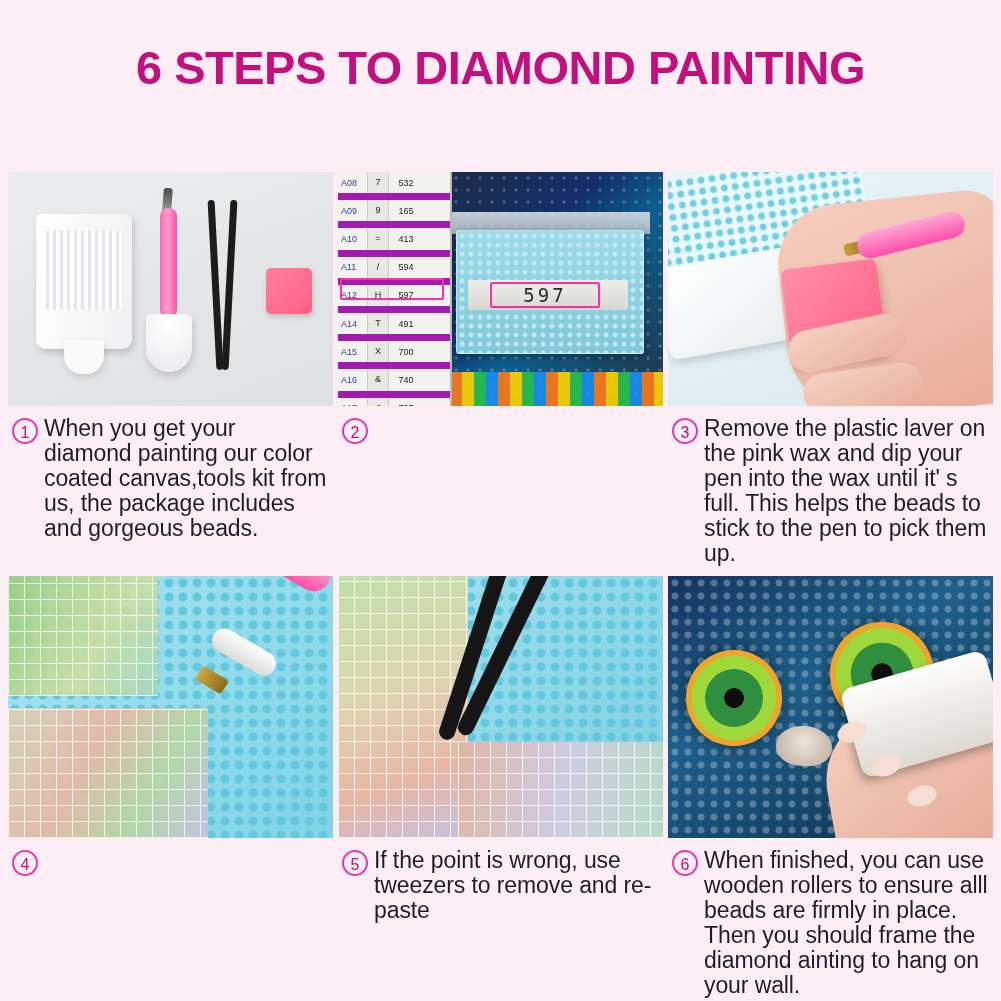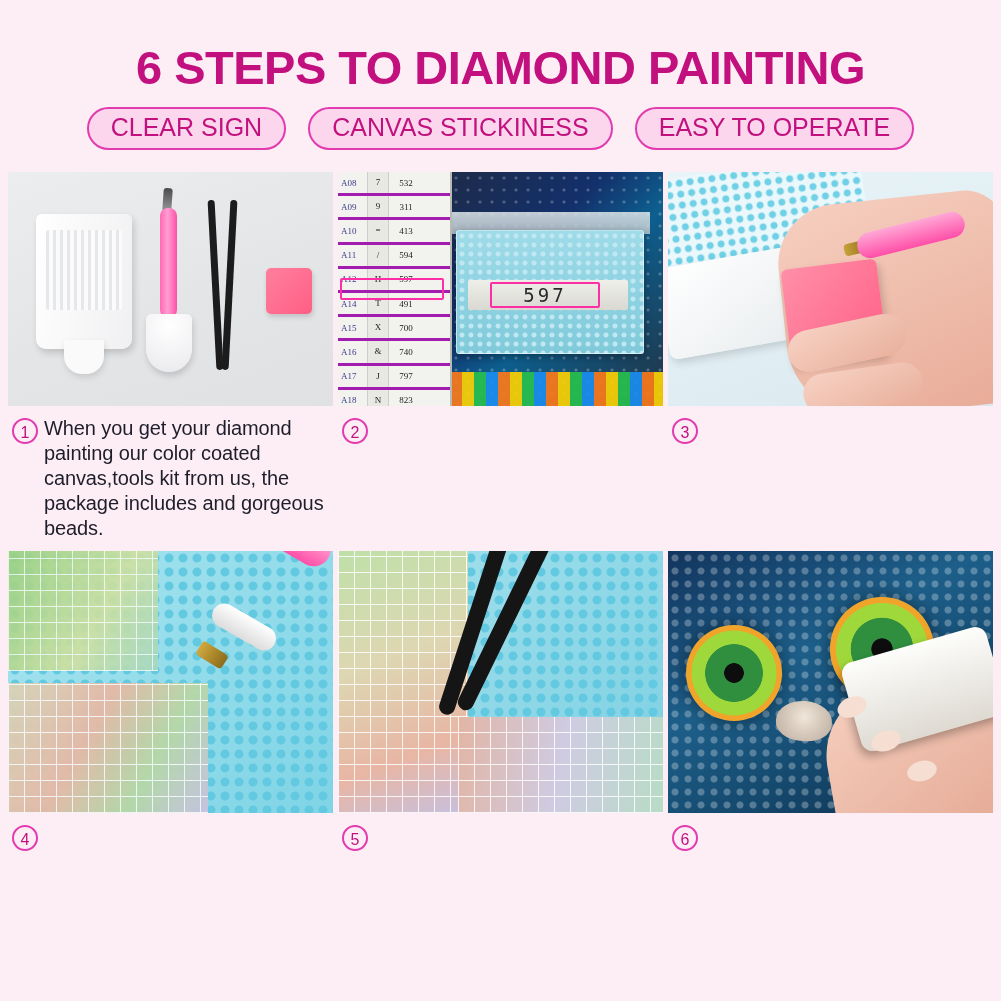--- a/index.html
+++ b/index.html
@@ -84,21 +84,21 @@
     color: #c2117f;
     font-size: 16px;
     line-height: 25px;
     text-align: center;
     margin-right: 6px;
     margin-top: 2px;
     box-sizing: border-box;
   }
   .ctext {
     color: #1e1e2a;
-    font-size: 20px;
+    font-size: 23px;
     line-height: 25px;
     letter-spacing: -0.1px;
   }
   .row2 .photo { height: 262px; }
 
   
   .p1 { background: linear-gradient(160deg,#ecedef 0%,#e3e5e7 55%,#dfe1e3 100%); }
   .p1 .tray {
     position: absolute; left: 28px; top: 42px; width: 96px; height: 135px;
     background: linear-gradient(100deg,#ffffff,#f0f0f2);
@@ -143,23 +143,23 @@
     border-radius:5px; box-shadow:1px 3px 5px rgba(0,0,0,.15);
   }
 
   
   .p2 { background:#2b3340; }
   .p2 .chart {
     position:absolute; left:0; top:0; width:112px; height:234px;
     background:#f2f2ee; border-right:2px solid #b9b9b4;
   }
   .p2 .crow {
-    position:relative; height:21.2px; border-bottom:3px solid #a21caf;
+    position:relative; height:21.2px; border-bottom:7px solid #a21caf;
     display:flex; align-items:center; font-size:9px; color:#222;
-    font-family:Liberation Serif, serif;
+    font-family:Liberation Sans, sans-serif;
   }
   .p2 .crow .c1 { width:26px; padding-left:3px; color:#3b3b8c; }
   .p2 .crow .c2 { width:20px; text-align:center; background:#e9e9e3; border-left:1px solid #cfcfca; border-right:1px solid #cfcfca; height:100%; line-height:21px;}
   .p2 .crow .c3 { width:34px; text-align:center; }
   .p2 .hl {
     position:absolute; left:2px; top:106px; width:104px; height:22px;
     border:2px solid #ff2ea6; box-sizing:border-box; border-radius:2px;
   }
   .p2 .beads {
     position:absolute; left:112px; top:0; width:213px; height:234px;
@@ -344,25 +344,20 @@
   .p6 .n2 { right:92px; bottom:62px; transform: rotate(-18deg); }
   .p6 .n3 { right:56px; bottom:32px; transform: rotate(-14deg); }
 </style>
 </head>
 <body>
 
 <div class="page">
 
   <div class="title">6 STEPS TO DIAMOND PAINTING</div>
 
-  <div class="pill-row">
-    <div class="pill">CLEAR SIGN</div>
-    <div class="pill">CANVAS STICKINESS</div>
-    <div class="pill">EASY TO OPERATE</div>
-  </div>
 
   <div class="grid">
 
     <div class="cell">
       <div class="photo p1">
         <div class="tray"></div>
         <div class="trayneck"></div>
         <div class="pentip"></div>
         <div class="pen"></div>
         <div class="penbase"></div>
@@ -386,21 +381,21 @@
         <div class="labelbox">597</div>
         <div class="chart">
           <div class="crow">
               <span class="c1">A08</span>
               <span class="c2">7</span>
               <span class="c3">532</span>
             </div>
           <div class="crow">
               <span class="c1">A09</span>
               <span class="c2">9</span>
-              <span class="c3">311</span>
+              <span class="c3">165</span>
             </div>
           <div class="crow">
               <span class="c1">A10</span>
               <span class="c2">=</span>
               <span class="c3">413</span>
             </div>
           <div class="crow">
               <span class="c1">A11</span>
               <span class="c2">/</span>
               <span class="c3">594</span>
@@ -454,20 +449,21 @@
         <div class="tray3"></div>
         <div class="hand"></div>
         <div class="waxbig"></div>
         <div class="pen3tip"></div>
         <div class="pen3"></div>
         <div class="finger f1"></div>
         <div class="finger f2"></div>
       </div>
       <div class="caption">
         <div class="num">3</div>
+        <div class="ctext">Remove the plastic laver on the pink wax and dip your pen into the wax until it' s full. This helps the beads to stick to the pen to pick them up.</div>
       </div>
     </div>
 
     <div class="cell row2">
       <div class="photo p4">
         <div class="symbols2"></div>
         <div class="symbols"></div>
         <div class="pen4"></div>
         <div class="pen4b"></div>
         <div class="pen4t"></div>
@@ -479,33 +475,35 @@
 
     <div class="cell row2">
       <div class="photo p5">
         <div class="sym"></div>
         <div class="sym2"></div>
         <div class="tz tz1"></div>
         <div class="tz tz2"></div>
       </div>
       <div class="caption">
         <div class="num">5</div>
+        <div class="ctext">If the point is wrong, use tweezers to remove and re-paste</div>
       </div>
     </div>
 
     <div class="cell row2">
       <div class="photo p6">
         <div class="eyeL"></div>
         <div class="eyeR"></div>
         <div class="nose"></div>
         <div class="hand6"></div>
         <div class="roller"></div>
         <div class="nail n1"></div>
         <div class="nail n2"></div>
         <div class="nail n3"></div>
       </div>
       <div class="caption">
         <div class="num">6</div>
+        <div class="ctext">When finished, you can use wooden rollers to ensure alll beads are firmly in place. Then you should frame the diamond ainting to hang on your wall.</div>
       </div>
     </div>
 
   </div>
 </div>
 
 </body></html>

